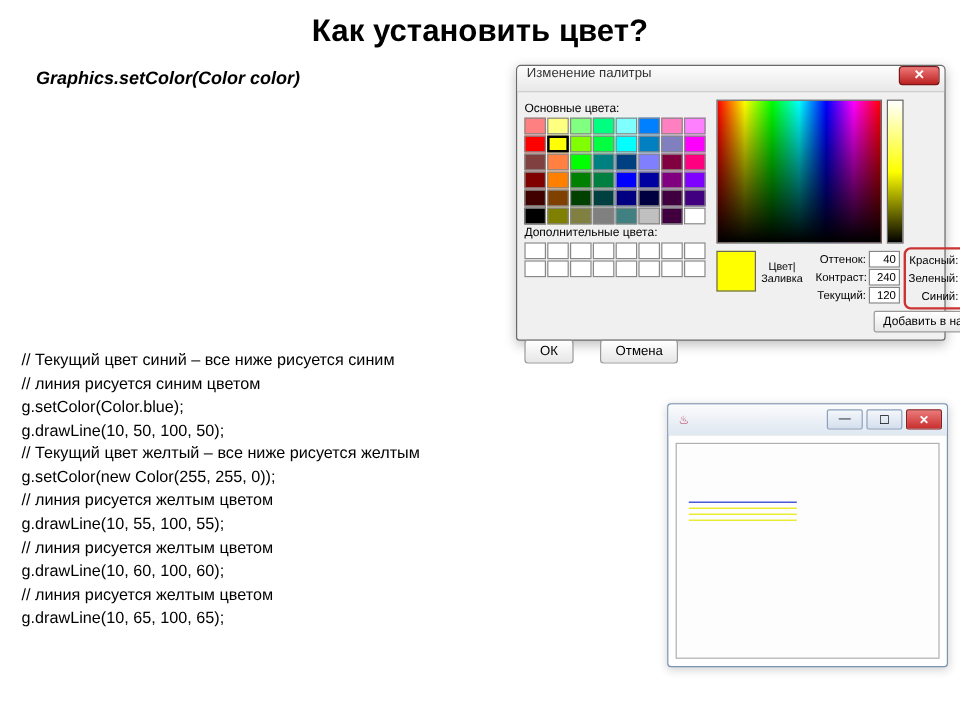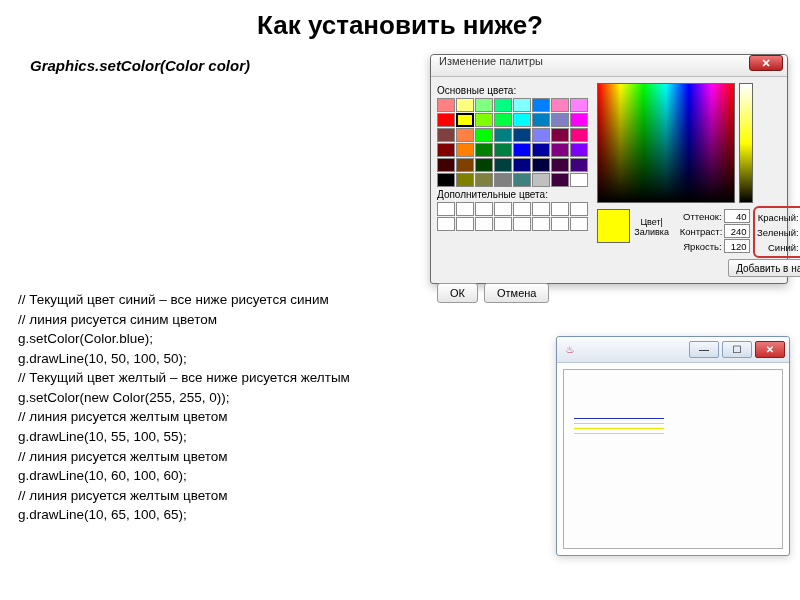--- a/index.html
+++ b/index.html
@@ -109,21 +109,21 @@
     outline:2px solid #c33; outline-offset:1px; border-radius:3px; padding:1px;
   }
   .add-btn {
     margin-top:4px; height:18px; width:100px;
     border:1px solid #999; border-radius:2px;
     background:linear-gradient(#fff,#e6e6e6);
     font-size:10px; display:flex; align-items:center; justify-content:center;
     align-self:flex-end;
   }
   .palette-footer {
-    display:flex; gap:6px; padding:0 6px 6px 6px;
+    display:flex; gap:22px; padding:0 6px 6px 6px;
   }
   .dlg-btn {
     height:20px; padding:0 12px;
     border:1px solid #999; border-radius:3px;
     background:linear-gradient(#fff,#e6e6e6);
     font-size:11px; display:flex; align-items:center; justify-content:center;
   }
   
   .java-window {
     position: absolute;
@@ -160,21 +160,21 @@
     height:calc(100% - 38px);
     border:1px solid #b0b0b0;
     background:#fdfdfd;
     position:relative;
   }
   .java-canvas .line { position:absolute; height:1px; }
 </style>
 </head>
 <body>
 
-<h1 class="title">Как установить ниже?</h1>
+<h1 class="title">Как установить цвет?</h1>
 <div class="subhead">Graphics.setColor(Color color)</div>
 
 <div class="palette-dialog">
   <div class="palette-titlebar">
     <span class="tlabel">Изменение палитры</span>
     <div class="palette-close">
         <span>✕</span>
       </div>
   </div>
   <div class="palette-body">
@@ -263,21 +263,21 @@
         <div class="num-col">
           <div class="num-row">
               <label>Оттенок:</label>
               <input value="40" style="">
             </div>
           <div class="num-row">
               <label>Контраст:</label>
               <input value="240" style="">
             </div>
           <div class="num-row">
-              <label>Яркость:</label>
+              <label>Текущий:</label>
               <input value="120" style="">
             </div>
         </div>
         <div class="num-col rgb-outline">
           <div class="num-row">
               <label>Красный:</label>
               <input value="255" style="">
             </div>
           <div class="num-row">
               <label>Зеленый:</label>

